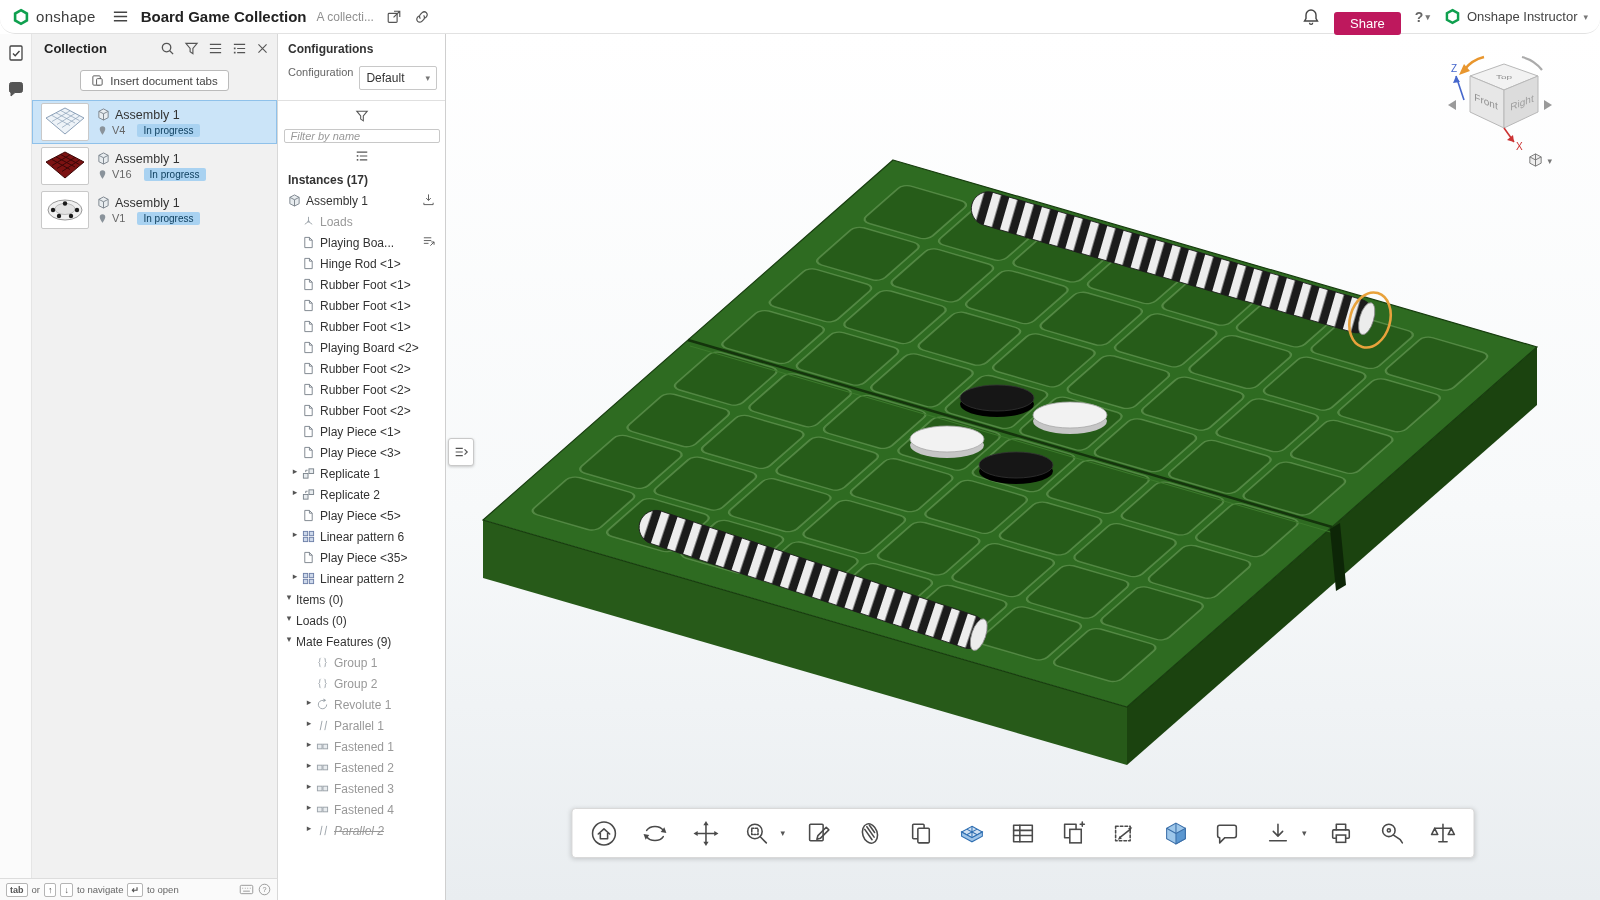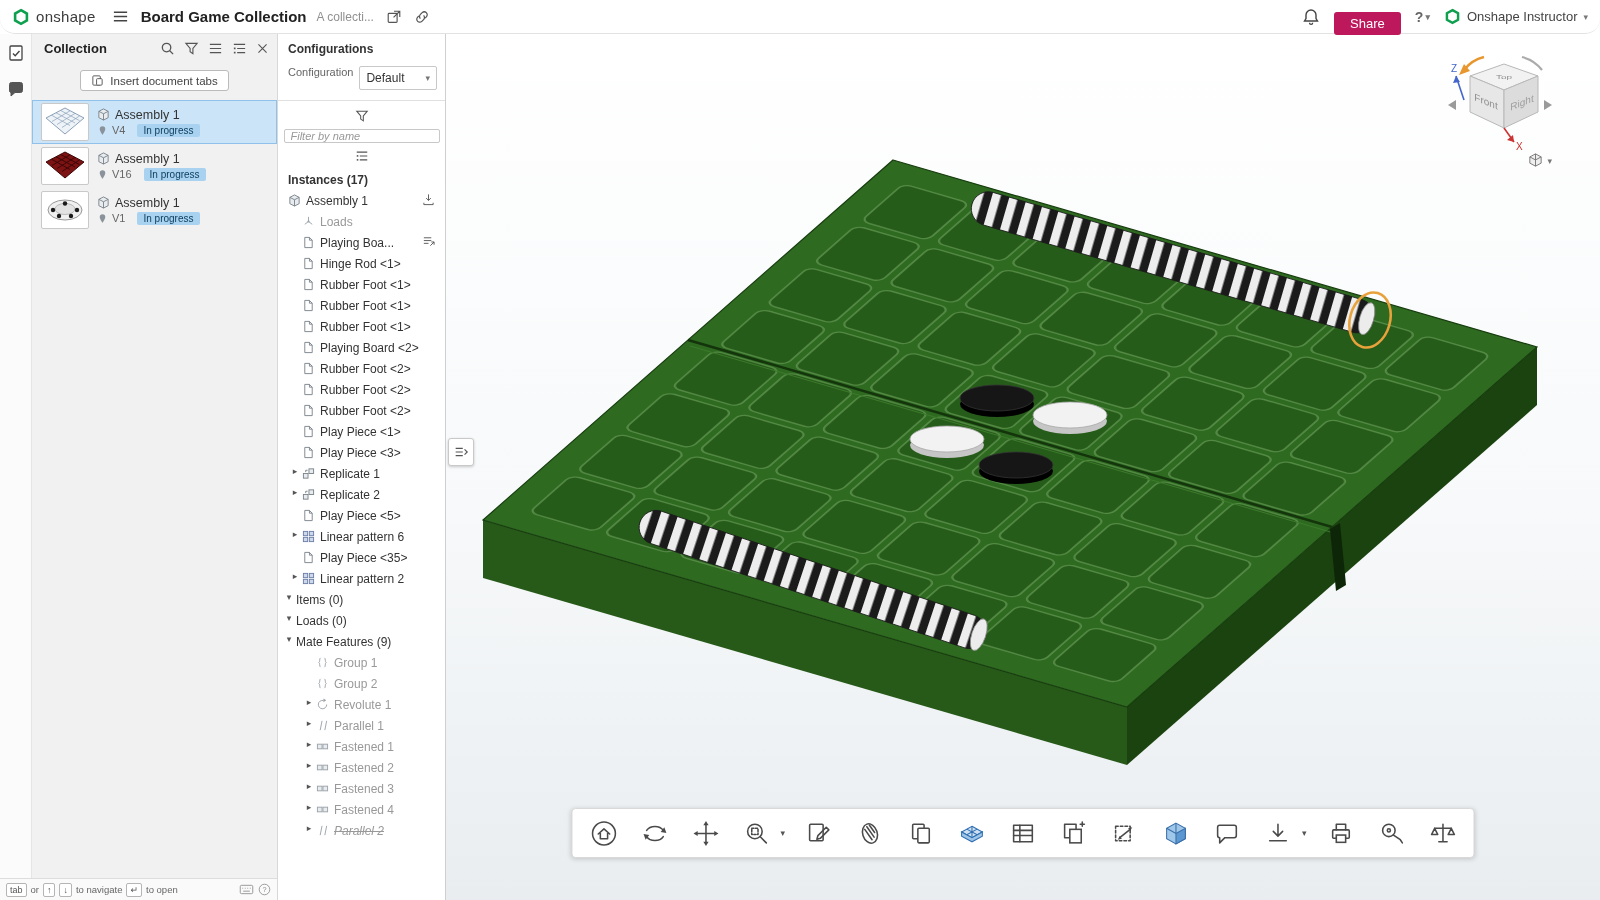--- a/index.html
+++ b/index.html
@@ -37,21 +37,21 @@
   .pub-item.selected{background:#cbe4f8;border-color:#8fc1ea;}
   .thumb{width:46px;height:36px;background:#fff;border:1px solid #c9c9c9;border-radius:2px;display:flex;align-items:center;justify-content:center;}
   .pub-meta{display:flex;flex-direction:column;gap:2px;}
   .pub-name-row{display:flex;align-items:center;gap:5px;}
   .pub-name{font-size:12.5px;color:#333;}
   .pub-ver-row{display:flex;align-items:center;gap:4px;}
   .pub-ver{font-size:11px;color:#666;}
   .badge{background:#a9d2f1;color:#10405f;font-size:10px;padding:1px 6px;border-radius:2px;margin-left:8px;}
 
   .statusbar{position:absolute;left:0;bottom:0;width:278px;height:22px;background:#fafafa;border-top:1px solid #ddd;border-right:1px solid #d8d8d8;display:flex;align-items:center;gap:4px;padding:0 6px;font-size:9.5px;color:#666;box-sizing:border-box;z-index:40;}
-  .key{border:1px solid #b5b5b5;background:#fff;border-radius:2px;padding:0 3px;font-size:9px;color:#555;line-height:12px;}
+  .key{border:1px solid #b5b5b5;background:#fff;border-radius:2px;padding:0 3px;font-size:9px;color:#555;line-height:12px;font-weight:bold;}
   .sb-spacer{flex:1;}
   .sb-icon{display:flex;align-items:center;}
 
   
   .cfg-panel{position:absolute;left:278px;top:34px;width:168px;bottom:0;background:#fff;border-right:1px solid #cfcfcf;box-sizing:border-box;overflow:hidden;}
   .cfg-title{font-size:12px;font-weight:bold;color:#333;margin:8px 0 0 10px;}
   .cfg-row{display:flex;align-items:flex-start;gap:6px;margin:10px 8px 0 10px;}
   .cfg-label{font-size:11px;color:#666;}
   .cfg-select{flex:1;display:flex;align-items:center;justify-content:space-between;border:1px solid #c8c8c8;border-radius:2px;height:22px;padding:0 6px;font-size:12px;color:#333;cursor:pointer;background:#fff;}
   .cfg-divider{border-bottom:1px solid #e0e0e0;margin-top:10px;}

